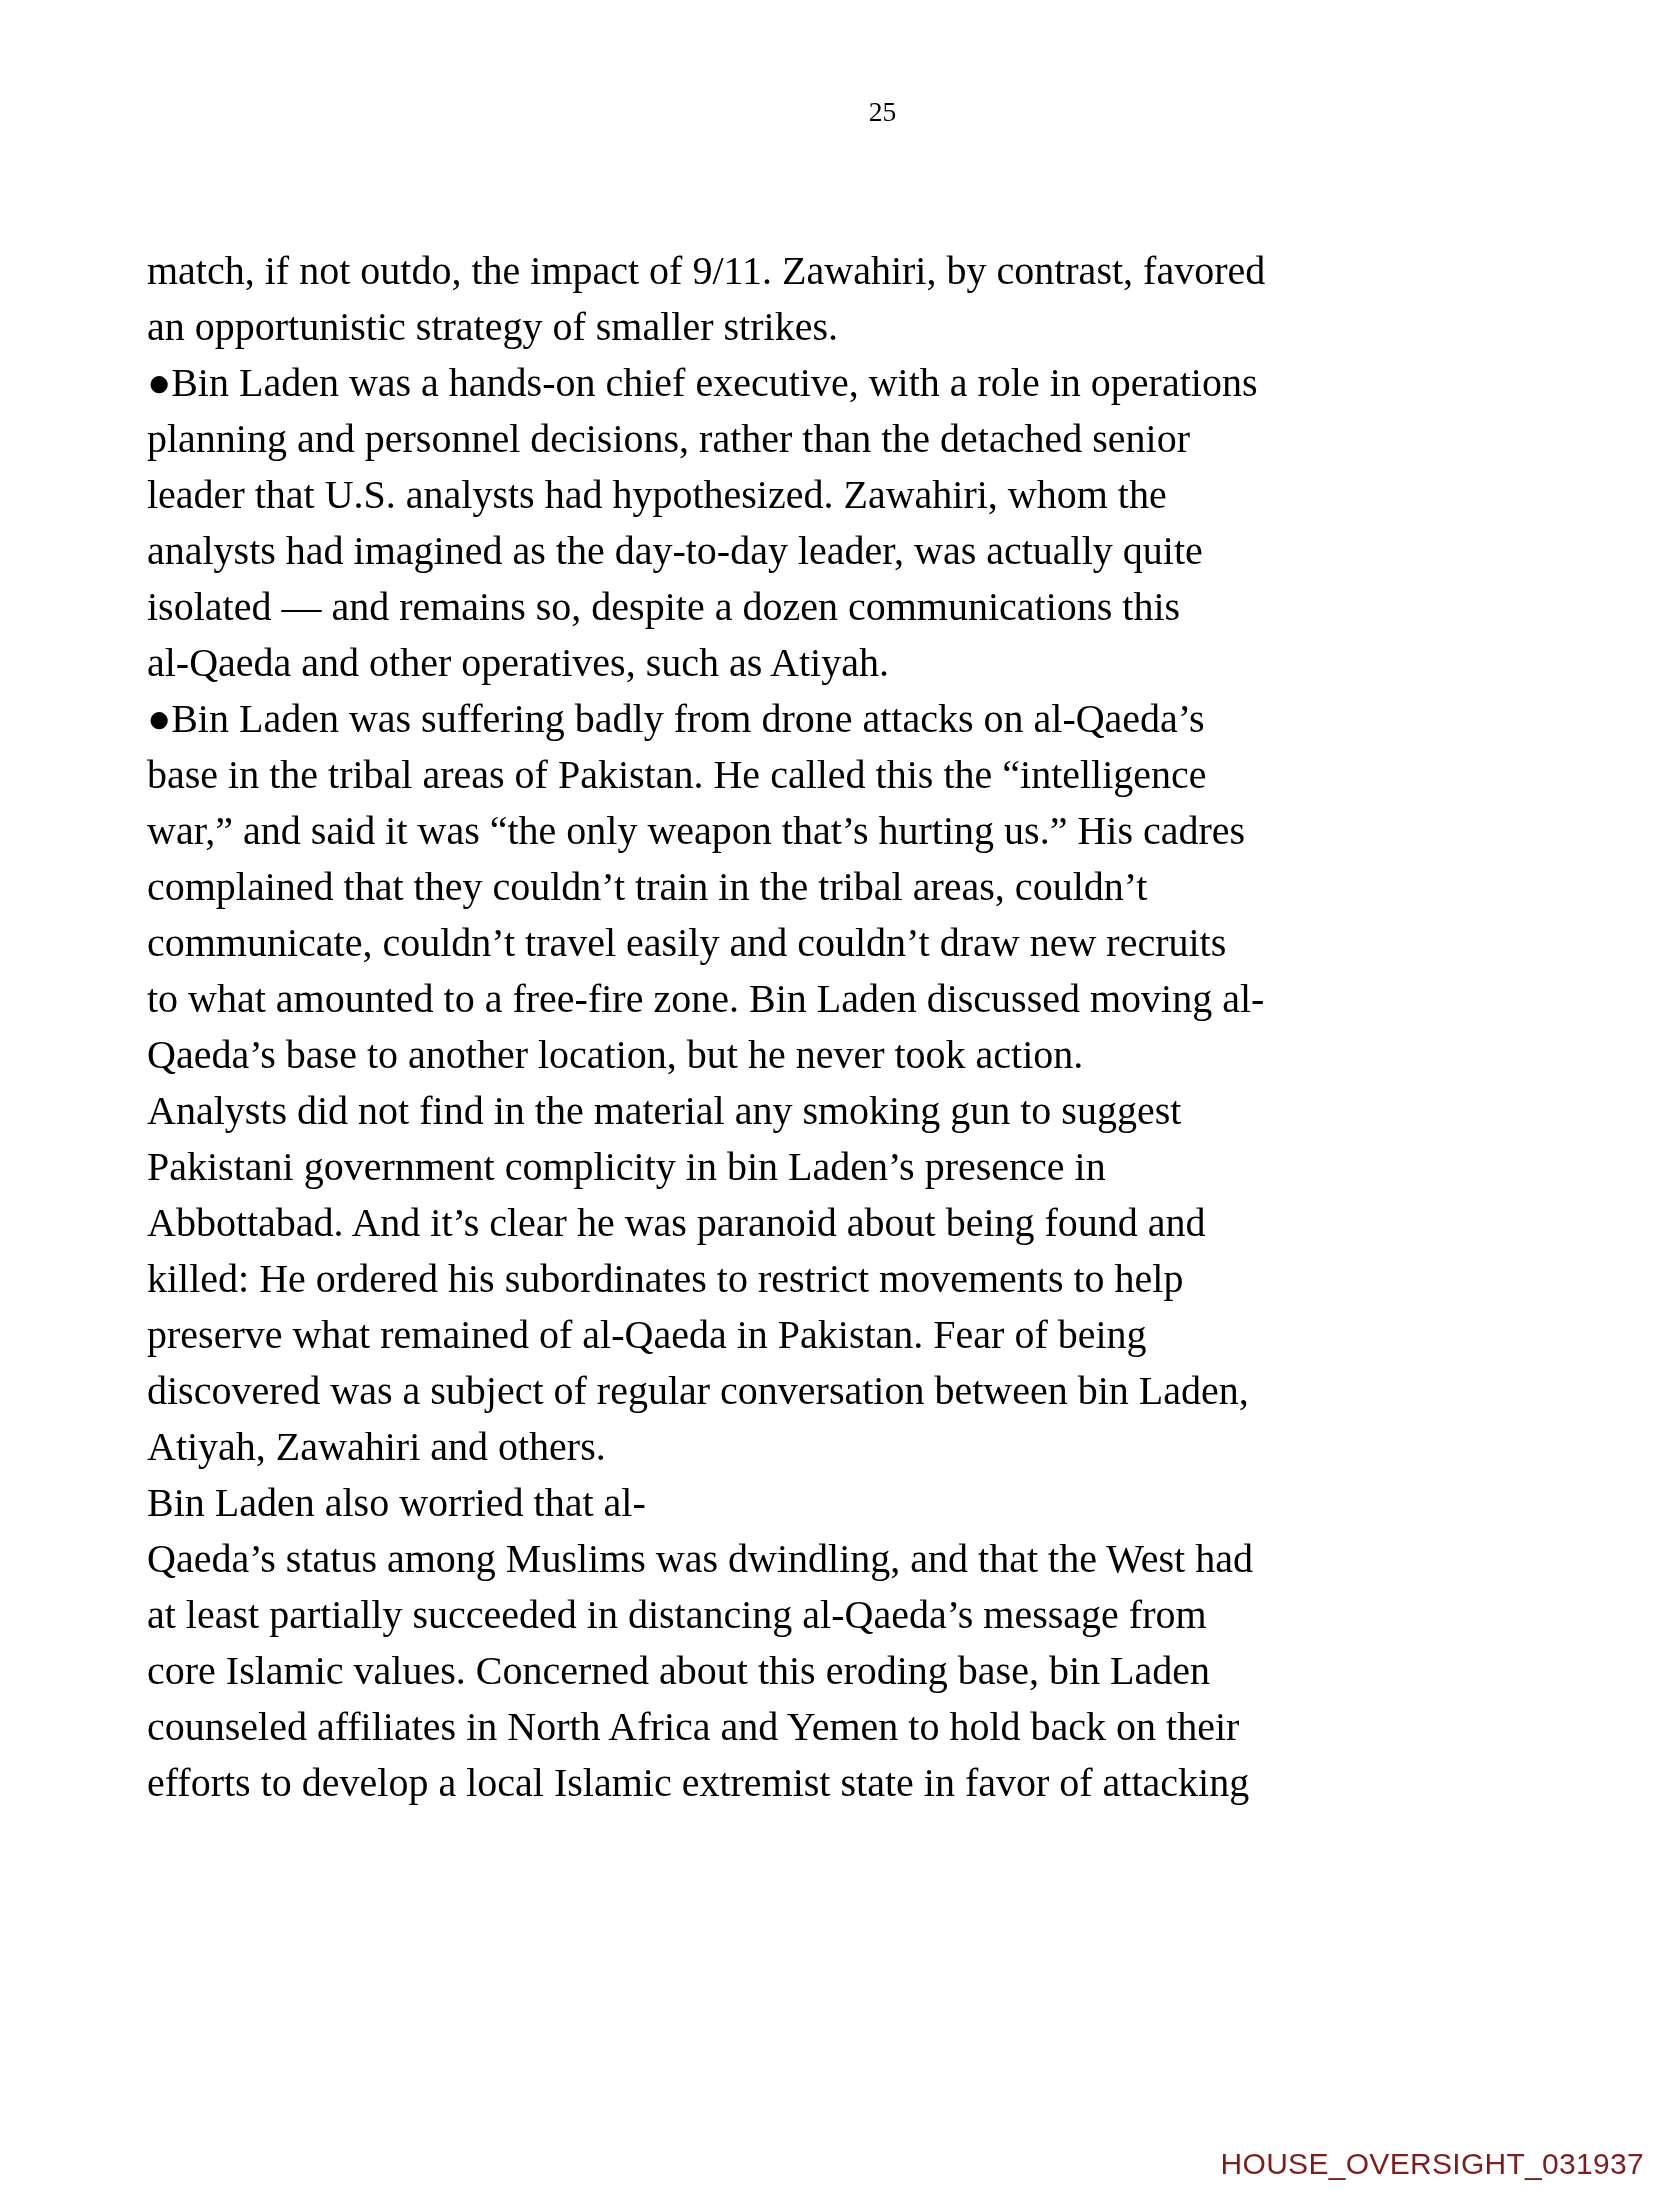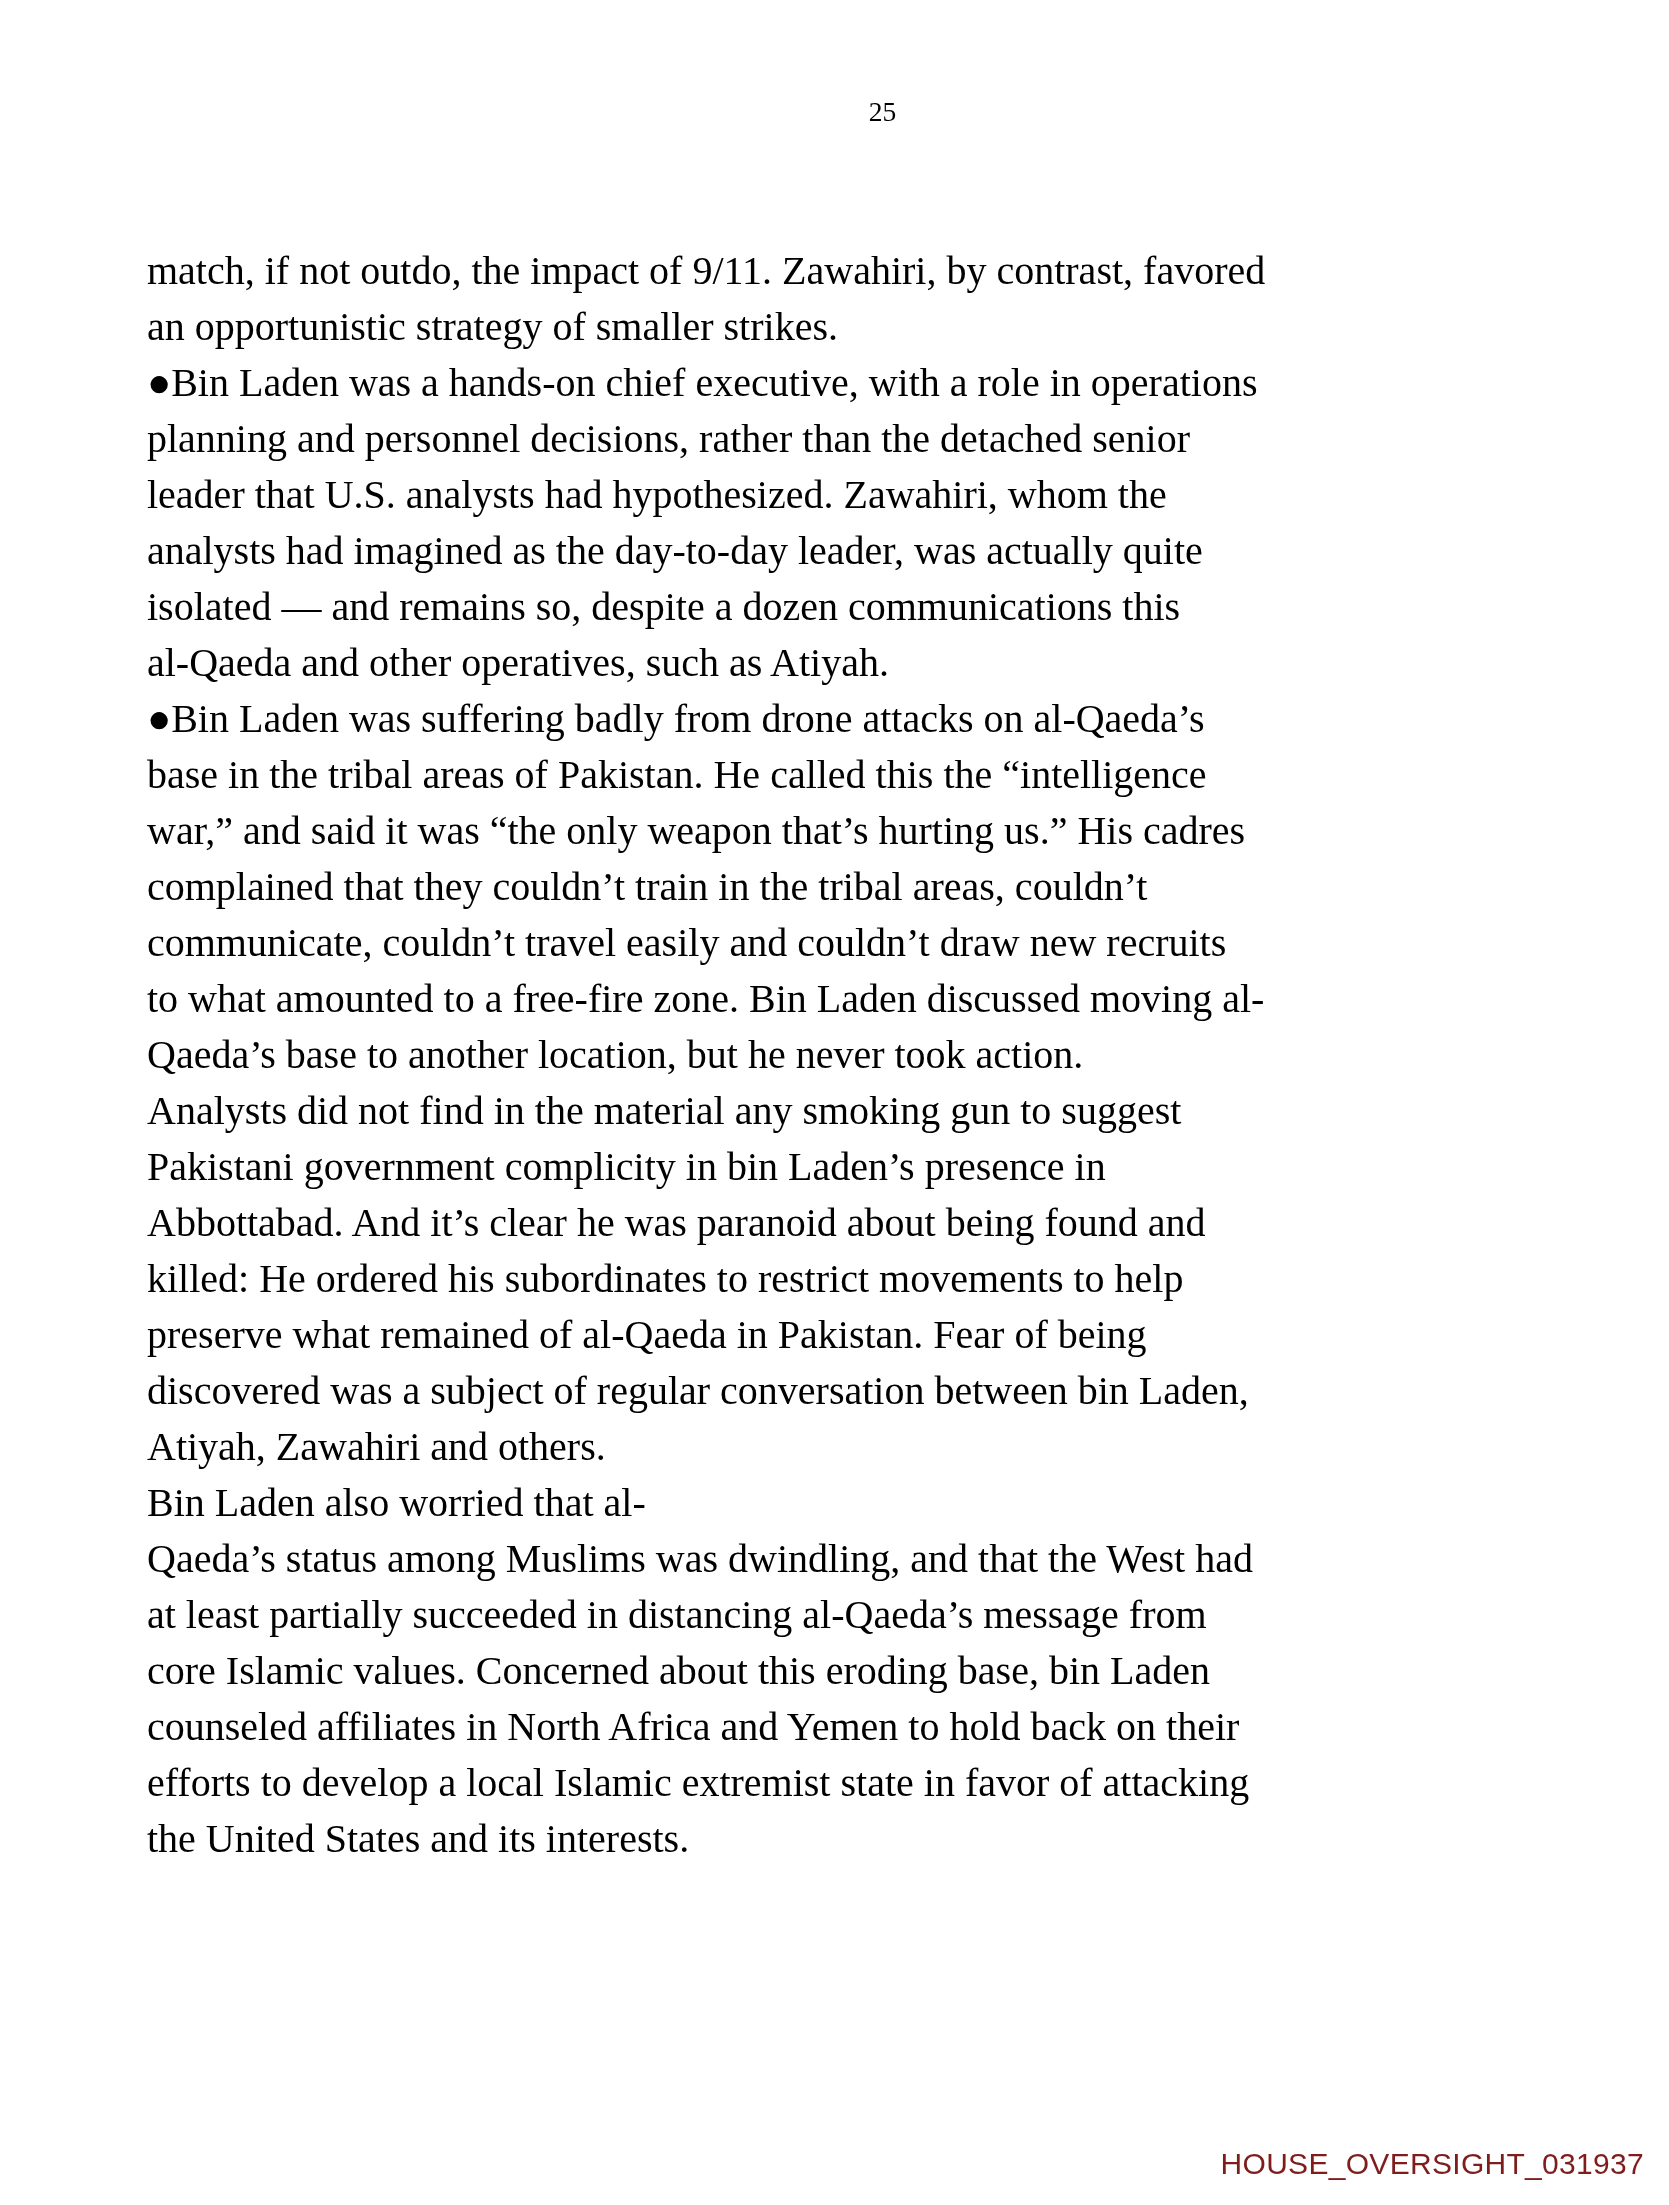--- a/index.html
+++ b/index.html
@@ -51,17 +51,16 @@
     <span class="line">killed: He ordered his subordinates to restrict movements to help</span>
     <span class="line">preserve what remained of al-Qaeda in Pakistan. Fear of being</span>
     <span class="line">discovered was a subject of regular conversation between bin Laden,</span>
     <span class="line">Atiyah, Zawahiri and others.</span>
     <span class="line">Bin Laden also worried that al-</span>
     <span class="line">Qaeda’s status among Muslims was dwindling, and that the West had</span>
     <span class="line">at least partially succeeded in distancing al-Qaeda’s message from</span>
     <span class="line">core Islamic values. Concerned about this eroding base, bin Laden</span>
     <span class="line">counseled affiliates in North Africa and Yemen to hold back on their</span>
     <span class="line">efforts to develop a local Islamic extremist state in favor of attacking</span>
-    <span class="line">the United States and its interests.</span>
   </div>
 
 <div class="bates">HOUSE_OVERSIGHT_031937</div>
 
 
 </body></html>

